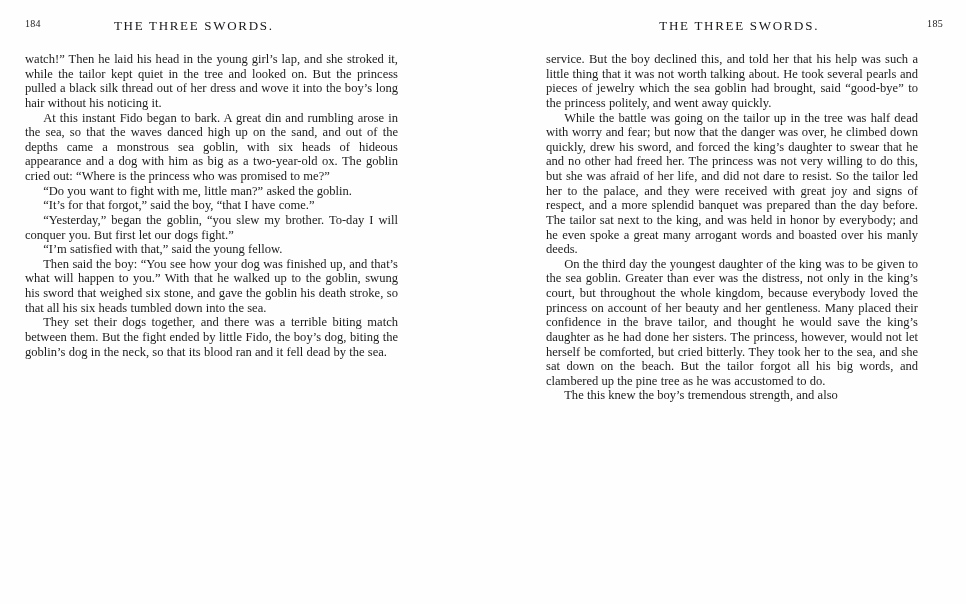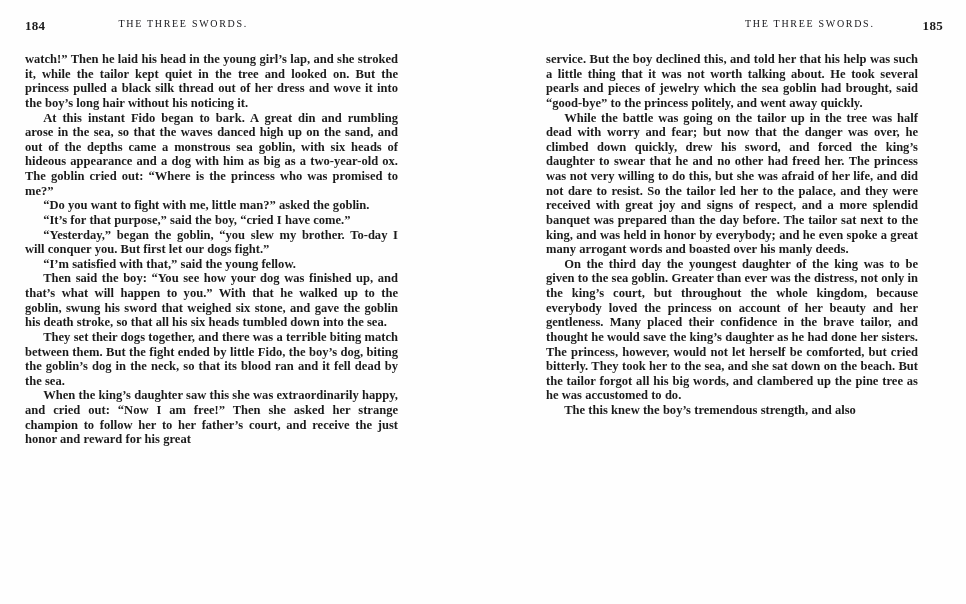--- a/index.html
+++ b/index.html
@@ -35,44 +35,42 @@
     align-items: flex-start;
     font-size: 14.5px;
     letter-spacing: 1.4px;
     color: #16161a;
     white-space: nowrap;
   }
   .page-left .running-head { justify-content: flex-start; }
   .page-right .running-head { justify-content: flex-end; }
 
   .folio {
-    font-size: 13px;
+    font-size: 10px;
     letter-spacing: 0.3px;
     color: #1b1b1b;
-    font-weight: bold;
   }
   .head-title {
-    font-size: 10px;
+    font-size: 13px;
     letter-spacing: 1.7px;
     text-align: right;
   }
   .page-left .head-title  { margin-left: 73px; }
-  .page-right .folio      { margin-left: 48px; }
+  .page-right .folio      { margin-left: 108px; }
 
   .column {
     width: 373px;
     margin-top: 8px;
     font-size: 12.55px;
     line-height: 14.62px;
     text-align: justify;
     text-justify: inter-word;
     hyphens: manual;
     -webkit-hyphens: manual;
     word-spacing: 0.1px;
-    font-weight: bold;
   }
   .page-right .column { width: 372px; }
 
   .column p {
     margin: 0;
     text-indent: 1.45em;
   }
   .column p.noindent { text-indent: 0; }
   
   .column p { text-align-last: left; }
@@ -84,26 +82,25 @@
 
   <div class="page page-left">
     <div class="running-head">
       <span class="folio">184</span>
       <span class="head-title">THE THREE SWORDS.</span>
     </div>
     <div class="column">
       <p class="noindent">watch!” Then he laid his head in the young girl’s lap, and she stroked it, while the tailor kept quiet in the tree and looked on. But the princess pulled a black silk thread out of her dress and wove it into the boy’s long hair without his noticing it.</p>
       <p>At this instant Fido began to bark. A great din and rumbling arose in the sea, so that the waves danced high up on the sand, and out of the depths came a monstrous sea goblin, with six heads of hideous appearance and a dog with him as big as a two-year-old ox. The goblin cried out: “Where is the princess who was promised to me?”</p>
       <p>“Do you want to fight with me, little man?” asked the goblin.</p>
-      <p>“It’s for that purpose,” said the boy, “cried I have come.”</p>
+      <p>“It’s for that forgot,” said the boy, “that I have come.”</p>
       <p>“Yesterday,” began the goblin, “you slew my brother. To-day I will conquer you. But first let our dogs fight.”</p>
       <p>“I’m satisfied with that,” said the young fellow.</p>
       <p>Then said the boy: “You see how your dog was finished up, and that’s what will happen to you.” With that he walked up to the goblin, swung his sword that weighed six stone, and gave the goblin his death stroke, so that all his six heads tumbled down into the sea.</p>
       <p>They set their dogs together, and there was a terrible biting match between them. But the fight ended by little Fido, the boy’s dog, biting the goblin’s dog in the neck, so that its blood ran and it fell dead by the sea.</p>
-      <p>When the king’s daughter saw this she was extraordinarily happy, and cried out: “Now I am free!” Then she asked her strange champion to follow her to her father’s court, and receive the just honor and reward for his great</p>
     </div>
   </div>
 
   <div class="page page-right">
     <div class="running-head">
       <span class="head-title">THE THREE SWORDS.</span>
       <span class="folio">185</span>
     </div>
     <div class="column">
       <p class="noindent">service. But the boy declined this, and told her that his help was such a little thing that it was not worth talking about. He took several pearls and pieces of jewelry which the sea goblin had brought, said “good-bye” to the princess politely, and went away quickly.</p>

